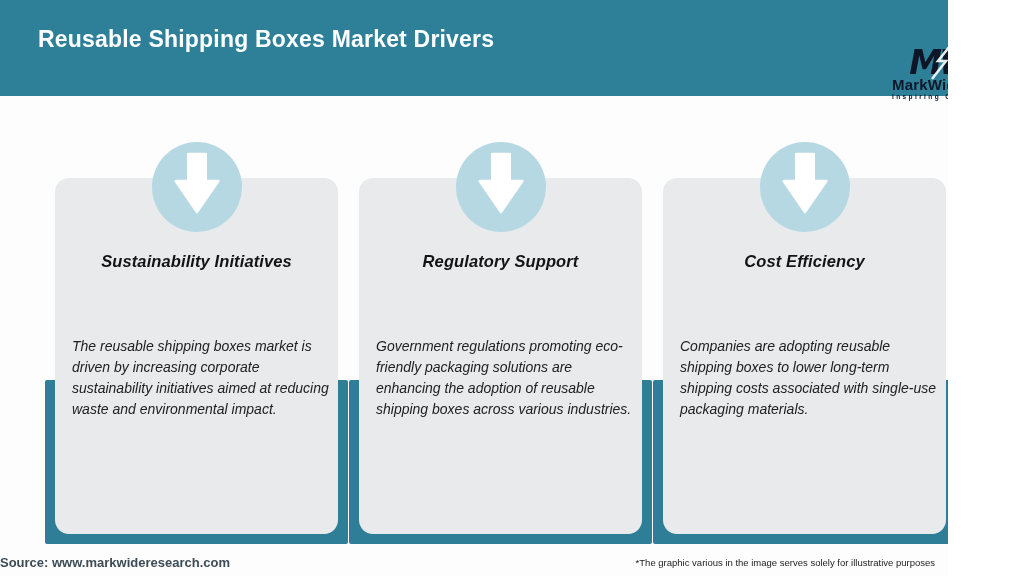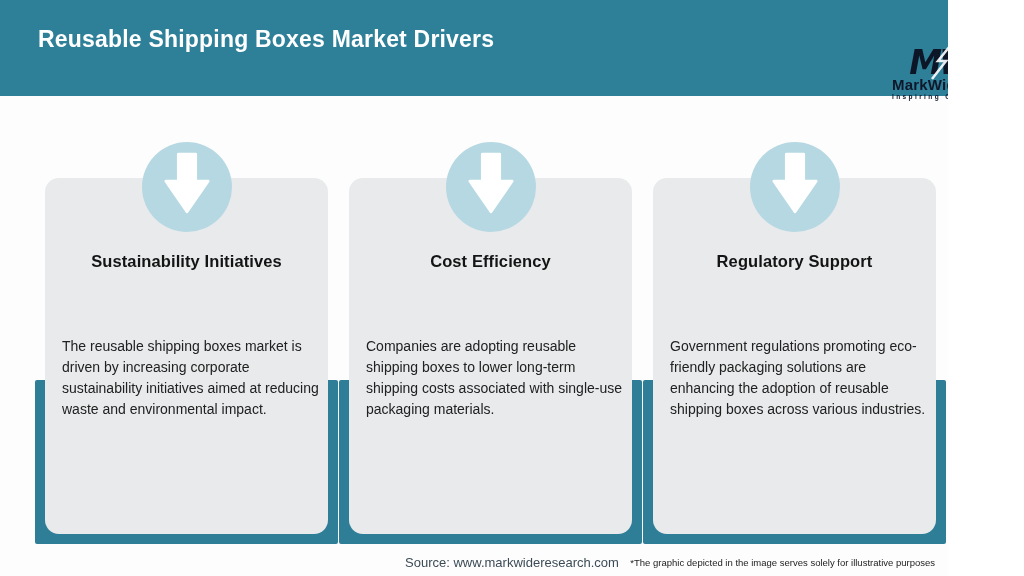--- a/index.html
+++ b/index.html
@@ -34,22 +34,22 @@
     font-size: 15px; font-weight: bold; letter-spacing: 0.2px;
     margin-top: -3px; white-space: nowrap;
   }
   .logo-tagline {
     font-size: 6.5px; font-weight: bold; letter-spacing: 2.4px;
     margin-top: 2px; white-space: nowrap;
   }
 
   
   .cards-row {
-    position: absolute; top: 142px; left: 35px;
-    width: 935px; display: flex; gap: 1px;
+    position: absolute; top: 142px; left: 45px;
+    width: 935px; display: flex; gap: 1px; font-style: italic;
   }
   .card-col { position: relative; width: 303px; height: 418px; }
   .accent-band {
     position: absolute; left: 0; top: 238px;
     width: 303px; height: 164px;
     background: #2e7e97; border-radius: 2px;
     z-index: 1;
   }
   .card {
     position: absolute; left: 10px; top: 36px;
@@ -71,21 +71,21 @@
     position: absolute; left: 50%; top: 0; transform: translateX(-50%);
     width: 90px; height: 90px; border-radius: 50%;
     background: #b6d8e3; z-index: 3;
     display: flex; justify-content: center;
   }
   .arrow-circle svg { margin-top: 9px; }
 
   
   .source-line {
     position: absolute; top: 555px; left: 0; width: 1024px;
-    text-align: center; font-size: 13px; font-weight: normal;
+    text-align: left; font-size: 13px; font-weight: bold;
     color: #3c4b55;
   }
   .disclaimer-line {
     position: absolute; top: 557px; right: 13px;
     font-size: 9.5px; color: #1c1c1c;
   }
 </style>
 </head>
 <body>
 
@@ -118,47 +118,47 @@
       <div class="arrow-circle">
         <svg width="46" height="64" viewBox="0 0 48 64">
           <path d="M15 2 H33 V30 H46 L24 62 L2 30 H15 Z" fill="#ffffff" stroke="#ffffff" stroke-width="3" stroke-linejoin="round"></path>
         </svg>
       </div>
     </section>
 
     <section class="card-col">
       <div class="accent-band"></div>
       <div class="card">
+        <h2 class="card-title">Regulatory Support</h2>
+        <p class="card-text">Government regulations promoting eco-
+friendly packaging solutions are
+enhancing the adoption of reusable
+shipping boxes across various industries.</p>
+      </div>
+      <div class="arrow-circle">
+        <svg width="46" height="64" viewBox="0 0 48 64">
+          <path d="M15 2 H33 V30 H46 L24 62 L2 30 H15 Z" fill="#ffffff" stroke="#ffffff" stroke-width="3" stroke-linejoin="round"></path>
+        </svg>
+      </div>
+    </section>
+
+    <section class="card-col">
+      <div class="accent-band"></div>
+      <div class="card">
         <h2 class="card-title">Cost Efficiency</h2>
         <p class="card-text">Companies are adopting reusable
 shipping boxes to lower long-term
 shipping costs associated with single-use
 packaging materials.</p>
       </div>
       <div class="arrow-circle">
         <svg width="46" height="64" viewBox="0 0 48 64">
           <path d="M15 2 H33 V30 H46 L24 62 L2 30 H15 Z" fill="#ffffff" stroke="#ffffff" stroke-width="3" stroke-linejoin="round"></path>
         </svg>
       </div>
     </section>
 
-    <section class="card-col">
-      <div class="accent-band"></div>
-      <div class="card">
-        <h2 class="card-title">Regulatory Support</h2>
-        <p class="card-text">Government regulations promoting eco-
-friendly packaging solutions are
-enhancing the adoption of reusable
-shipping boxes across various industries.</p>
-      </div>
-      <div class="arrow-circle">
-        <svg width="46" height="64" viewBox="0 0 48 64">
-          <path d="M15 2 H33 V30 H46 L24 62 L2 30 H15 Z" fill="#ffffff" stroke="#ffffff" stroke-width="3" stroke-linejoin="round"></path>
-        </svg>
-      </div>
-    </section>
-
   </main>
 
   <div class="source-line">Source: www.markwideresearch.com</div>
-  <div class="disclaimer-line">*The graphic depicted in the image serves solely for illustrative purposes</div>
+  <div class="disclaimer-line">*The graphic various in the image serves solely for illustrative purposes</div>
 
 </div>
 
 </body></html>

